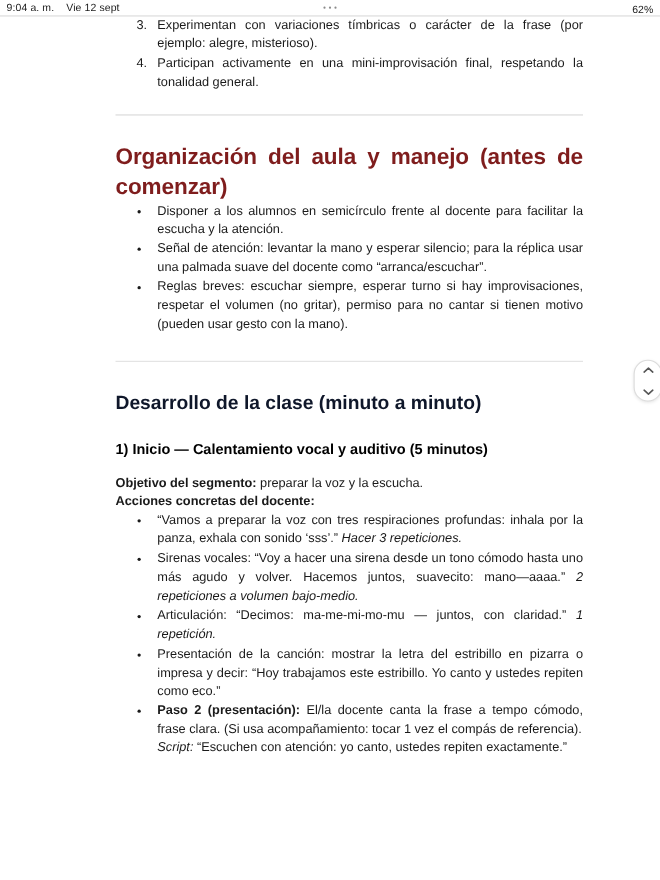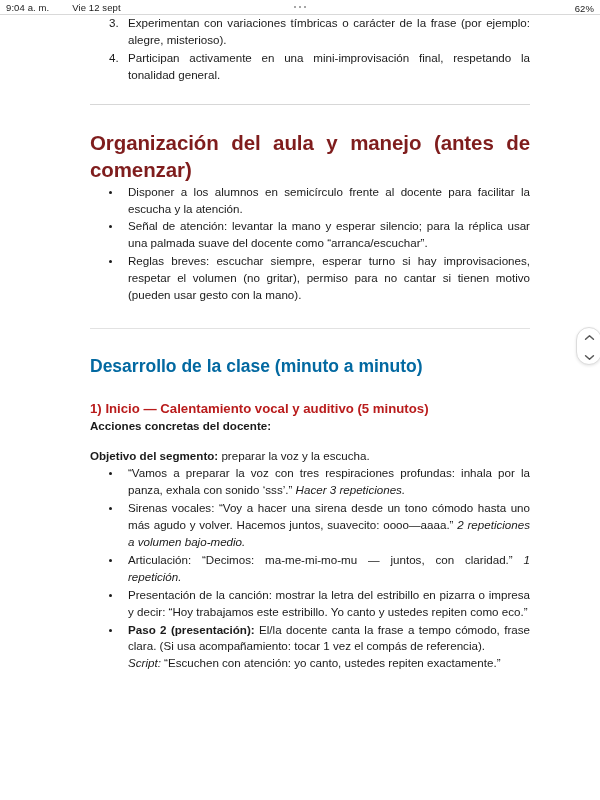--- a/index.html
+++ b/index.html
@@ -17,21 +17,21 @@
     height:14px;
     width:600px;
     display:flex;
     align-items:center;
     font-size:9.5px;
     color:#1a1a1a;
     padding:0 6px;
     letter-spacing:0.1px;
     background:#ffffff;
   }
-  .status-left{ display:flex; align-items:center; gap:23px; white-space:nowrap; }
+  .status-left{ display:flex; align-items:center; gap:11px; white-space:nowrap; }
   .status-center{
     position:absolute; left:0; right:0; top:0; bottom:0;
     display:flex; align-items:center; justify-content:center;
     pointer-events:none;
   }
   .dots{ display:flex; gap:2.5px; }
   .dots i{ width:2.6px; height:2.6px; background:#8a8a8a; border-radius:50%; display:block; }
   .status-right{
     margin-left:auto; display:flex; align-items:flex-start; gap:4px; white-space:nowrap;flex-direction:column;
   }
@@ -50,22 +50,23 @@
   
   .page{
     width:600px;
     height:786px;
     background:#ffffff;
     position:relative;
     overflow:hidden;
     border-top:1px solid #d9d9d9;
   }
   .doc{
-    padding:0 70px 0 90px;
+    padding:0 70px 0 70px;
     position:relative;
+    margin-left:35px;
   }
 
   hr.sep{
     border:0;
     border-top:1px solid #d7d7d7;
     margin:20px 0 24px 0;
   }
   hr.sep2{
     border:0;
     border-top:1px solid #e2e2e2;
@@ -77,27 +78,27 @@
     font-weight:bold;
     line-height:1.34;
     letter-spacing:-0.1px;
     text-align:justify;
     color:#7f1d1d;
   }
   h2.doc-h2{
     font-size:17.5px;
     font-weight:bold;
     line-height:1.3;
-    color:#0369a1;
+    color:#0f172a;
   }
   h3.doc-h3{
     font-size:13.2px;
     font-weight:bold;
     line-height:1.35;
-    color:#b91c1c;
+    color:#000000;
     text-align:justify;
   }
   h4.doc-h4{
     font-size:11.7px;
     font-weight:bold;
     line-height:1.4;
     color:#0d0d0d;
   }
 
   p.doc-p{
@@ -196,33 +197,33 @@
       <li>Señal de atención: levantar la mano y esperar silencio; para la réplica usar una palmada suave del docente como “arranca/escuchar”.</li>
       <li>Reglas breves: escuchar siempre, esperar turno si hay improvisaciones, respetar el volumen (no gritar), permiso para no cantar si tienen motivo (pueden usar gesto con la mano).</li>
     </ul>
 
     <hr class="sep2">
 
     <h2 class="doc-h2">Desarrollo de la clase (minuto a minuto)</h2>
 
     <h3 class="doc-h3 mt22">1) Inicio — Calentamiento vocal y auditivo (5 minutos)</h3>
 
+    <p class="doc-p mt14">
+      <b>Objetivo del segmento:</b><span> preparar la voz y la escucha.</span>
+    </p>
     <p class="doc-p">
       <b>Acciones concretas del docente:</b>
     </p>
-    <p class="doc-p mt14">
-      <b>Objetivo del segmento:</b><span> preparar la voz y la escucha.</span>
-    </p>
 
     <ul class="doc-list mt18">
       <li>
         <span>“Vamos a preparar la voz con tres respiraciones profundas: inhala por la panza, exhala con sonido ‘sss’.” </span><i>Hacer 3 repeticiones.</i>
       </li>
       <li>
-        <span>Sirenas vocales: “Voy a hacer una sirena desde un tono cómodo hasta uno más agudo y volver. Hacemos juntos, suavecito: oooo—aaaa.” </span><i>2 repeticiones a volumen bajo-medio.</i>
+        <span>Sirenas vocales: “Voy a hacer una sirena desde un tono cómodo hasta uno más agudo y volver. Hacemos juntos, suavecito: mano—aaaa.” </span><i>2 repeticiones a volumen bajo-medio.</i>
       </li>
       <li>
         <span>Articulación: “Decimos: ma-me-mi-mo-mu — juntos, con claridad.” </span><i>1 repetición.</i>
       </li>
       <li>
         <span>Presentación de la canción: mostrar la letra del estribillo en pizarra o impresa y decir: “Hoy trabajamos este estribillo. Yo canto y ustedes repiten como eco.”</span>
       </li>
     </ul>
 
 

